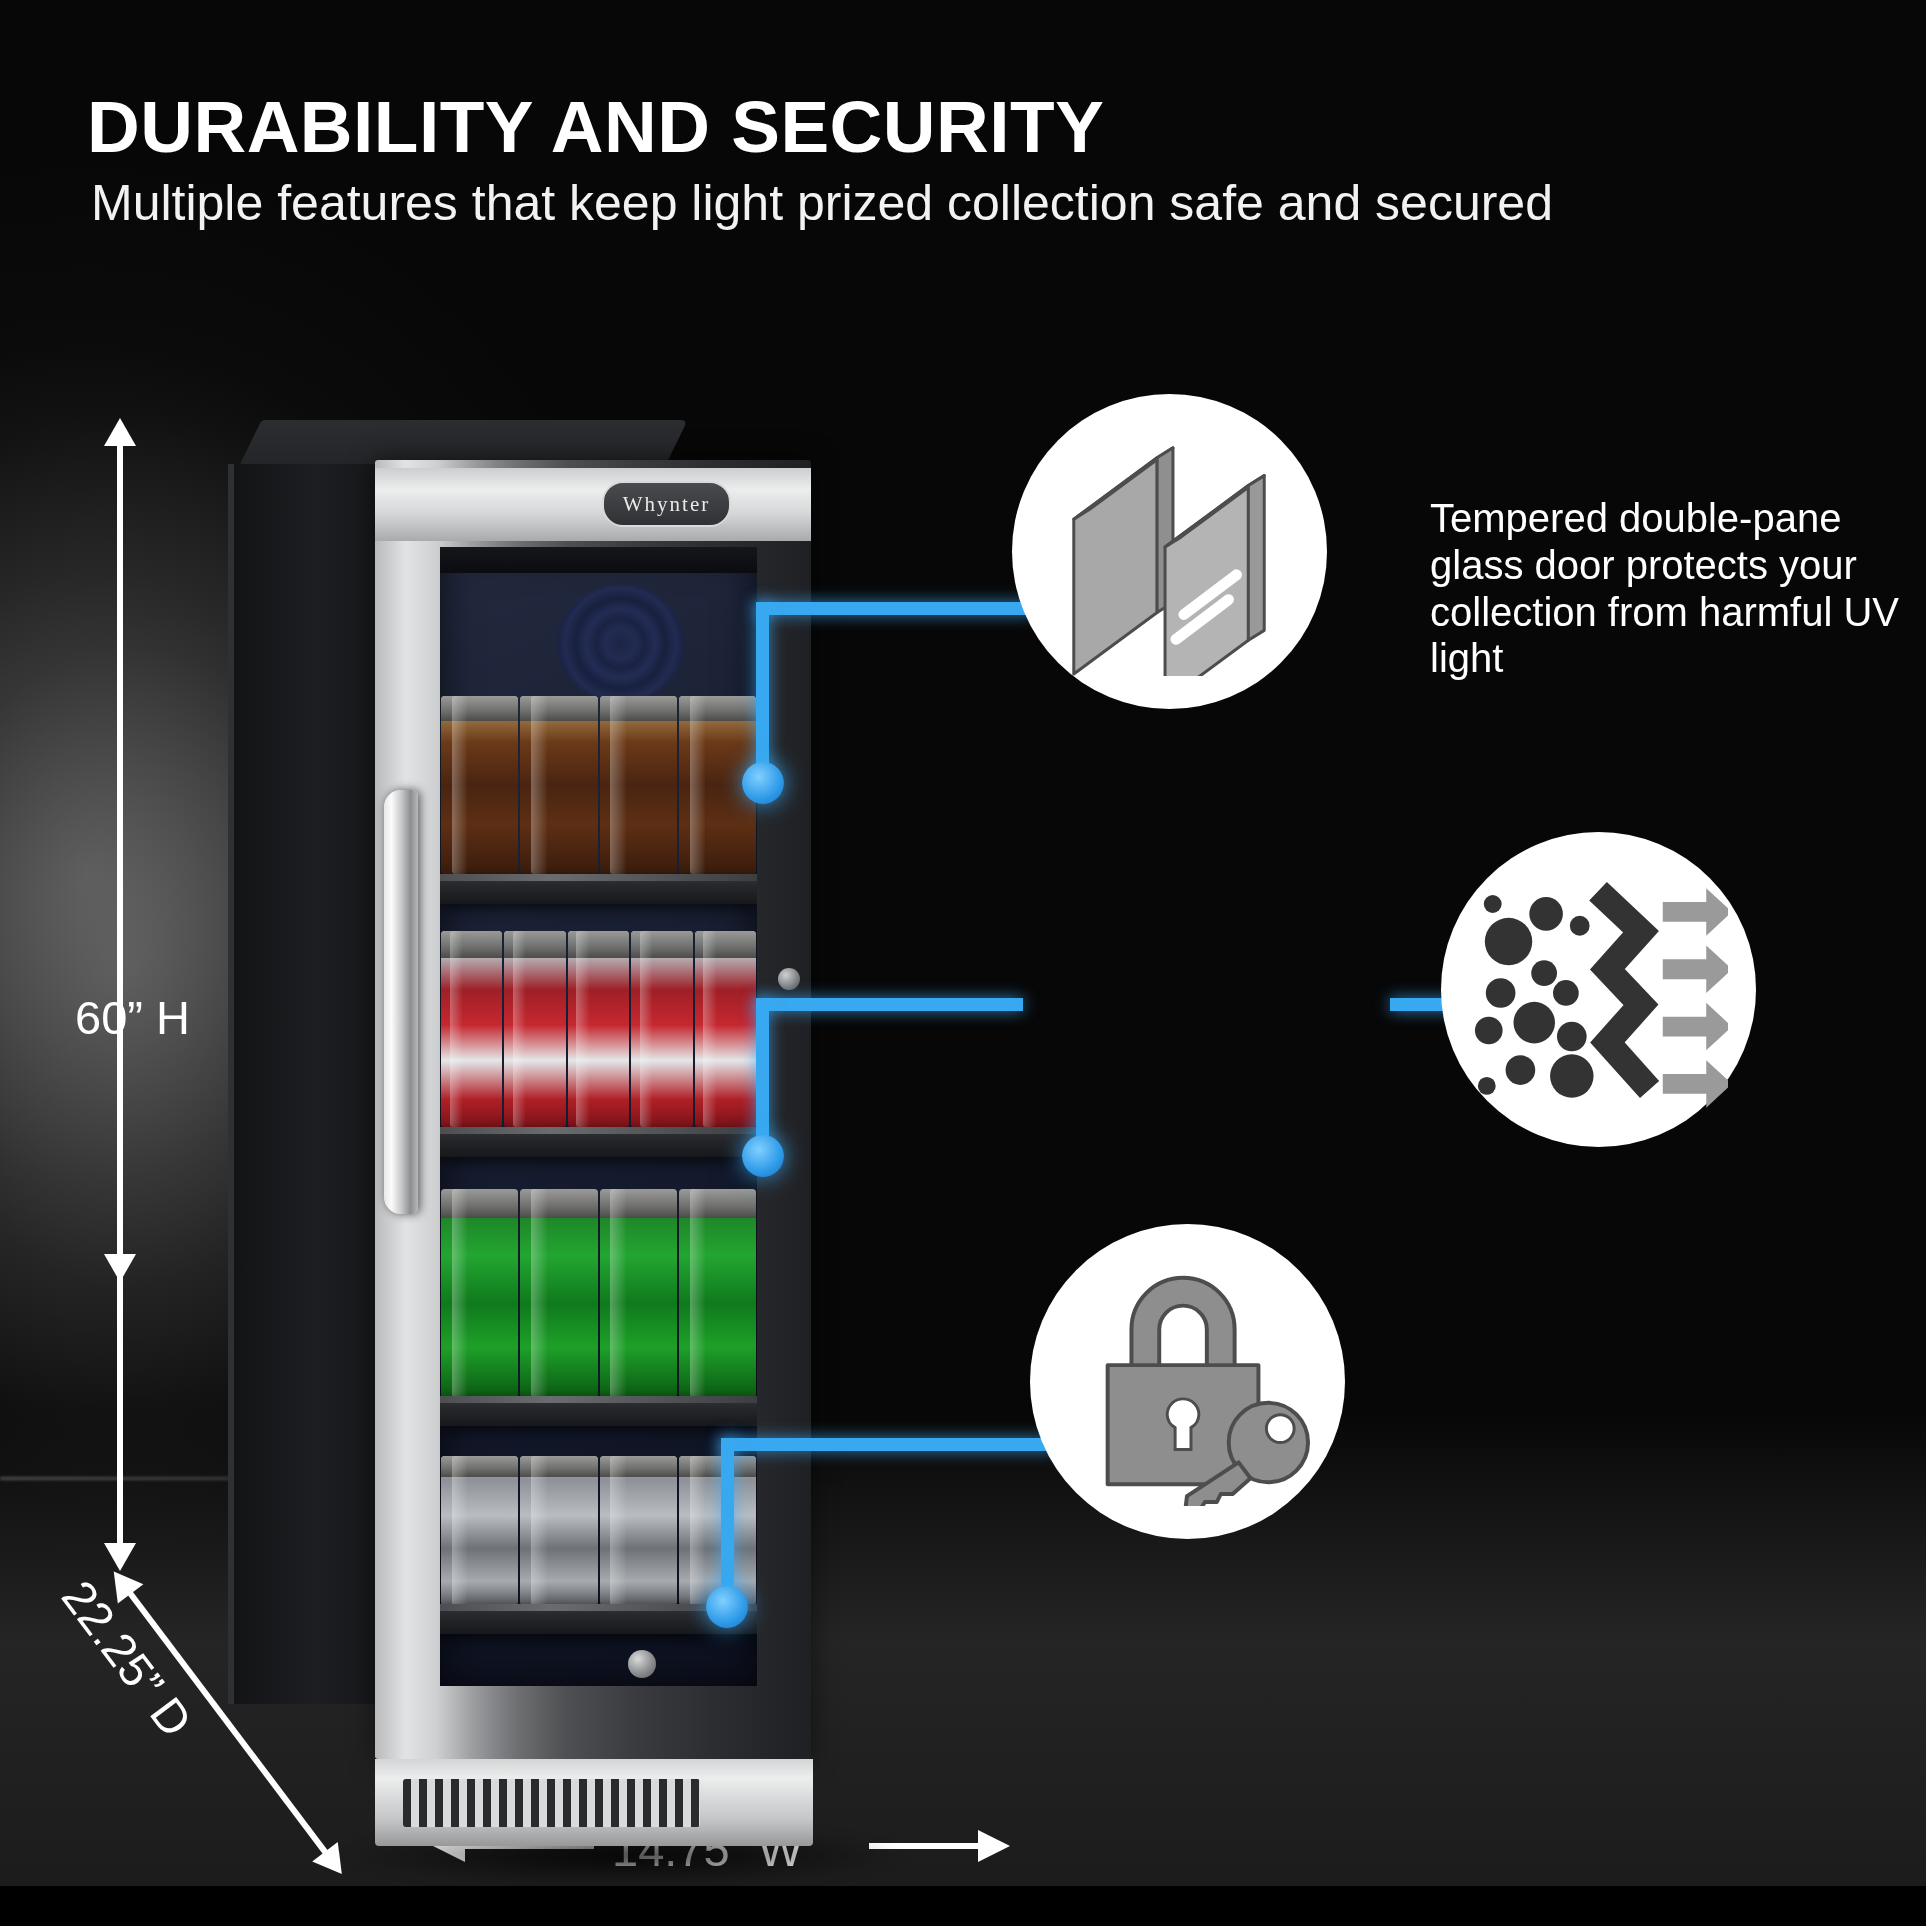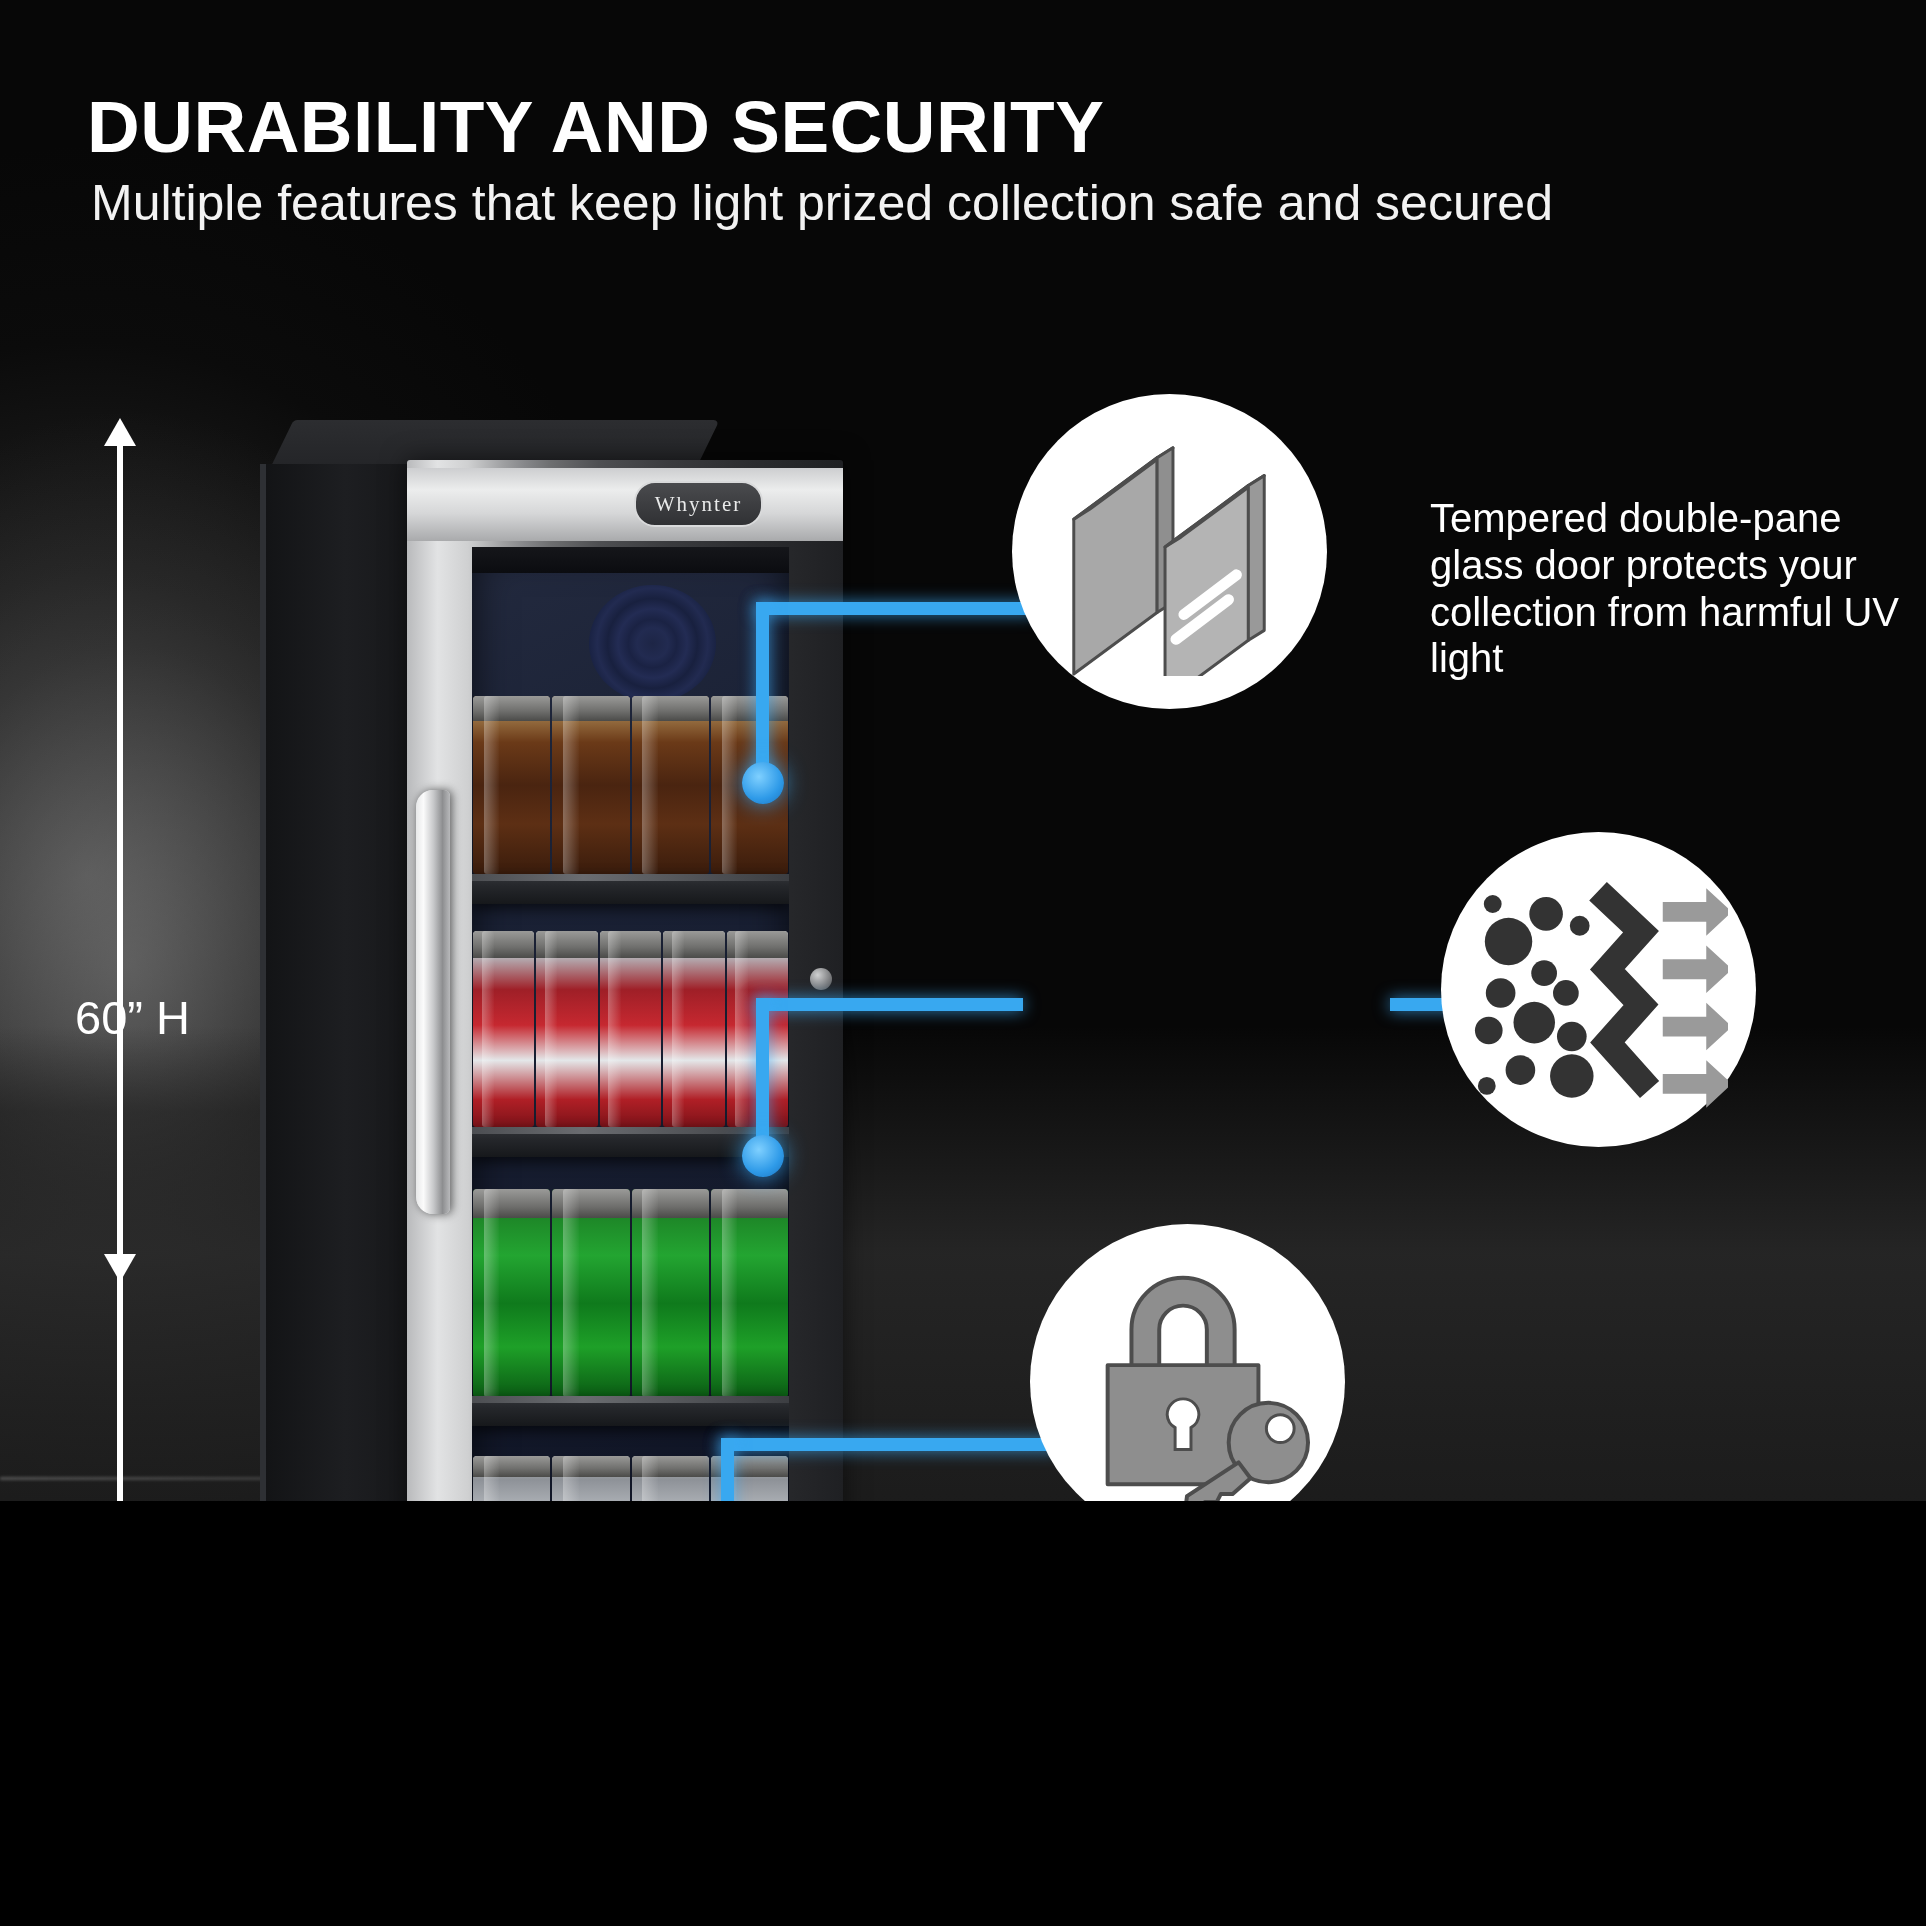--- a/index.html
+++ b/index.html
@@ -3,21 +3,21 @@
 <meta charset="utf-8">
 <style>
   html, body {
     margin: 0;
     padding: 0;
     background: #000;
   }
   #stage {
     position: relative;
     width: 1927px;
-    height: 1501px;
+    height: 1886px;
     overflow: hidden;
     font-family: "Liberation Sans", sans-serif;
     background: #a16207;
   }
 
   
   .bg-base {
     position: absolute; inset: 0;
     background: #070707;
   }
@@ -159,21 +159,21 @@
     content: ""; position: absolute; right: -30px; top: -13px;
     border-top: 16px solid transparent;
     border-bottom: 16px solid transparent;
     border-left: 32px solid #ffffff;
   }
 
   
   .fridge {
     position: absolute;
     left: 228px; top: 420px;
-    width: 733px; height: 1376px; margin-left: 32px;
+    width: 733px; height: 1376px;
   }
   .cab-top {
     position: absolute;
     left: 0px; top: 0px;
     width: 426px; height: 69px;
     background: linear-gradient(to bottom, #2c2d30 0%, #202124 100%);
     transform: skewX(-26deg);
     transform-origin: left bottom;
     border-radius: 4px 6px 0 0;
   }

